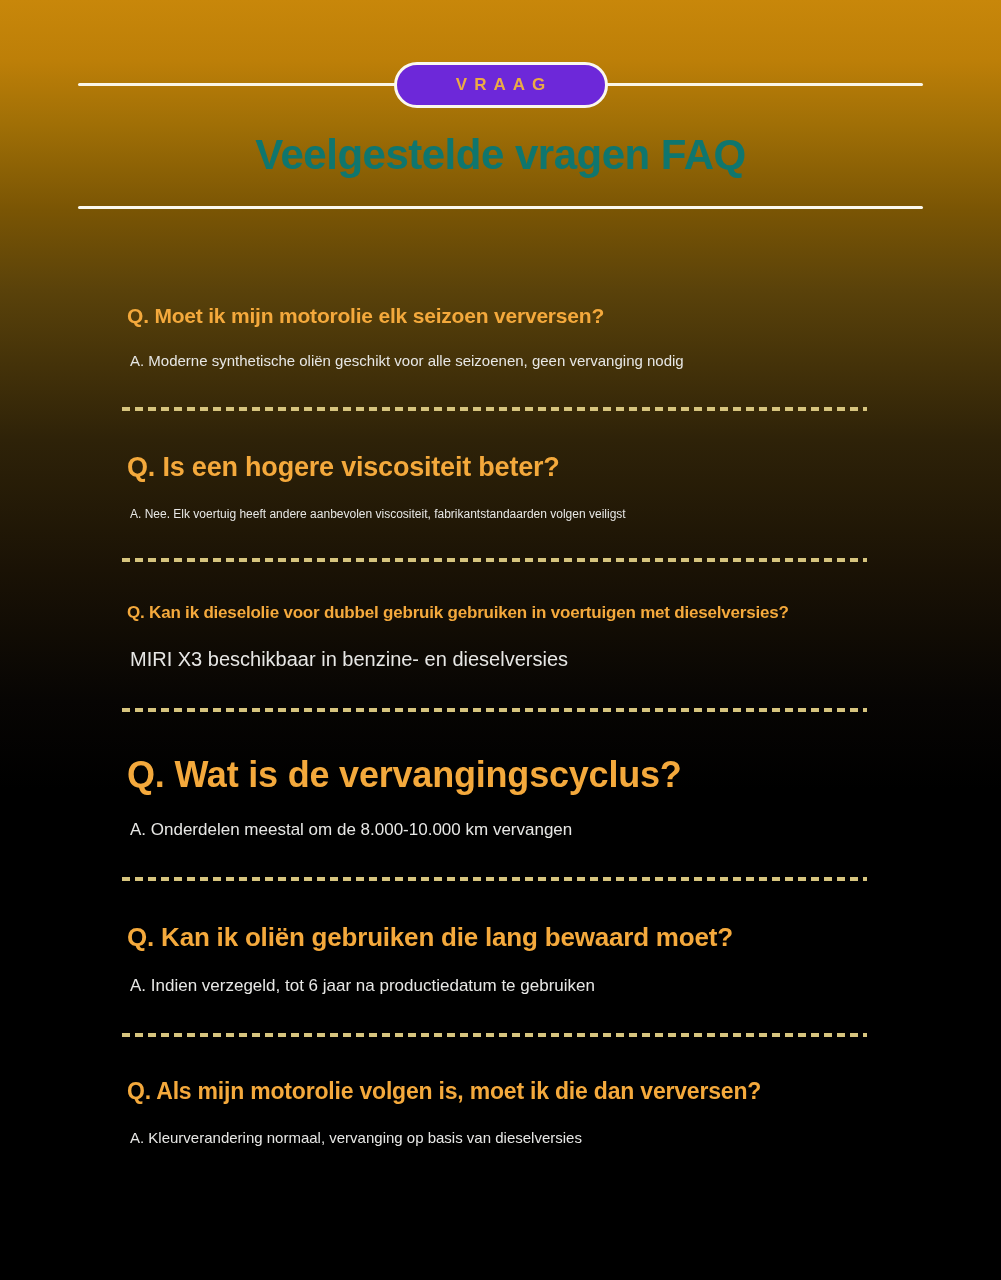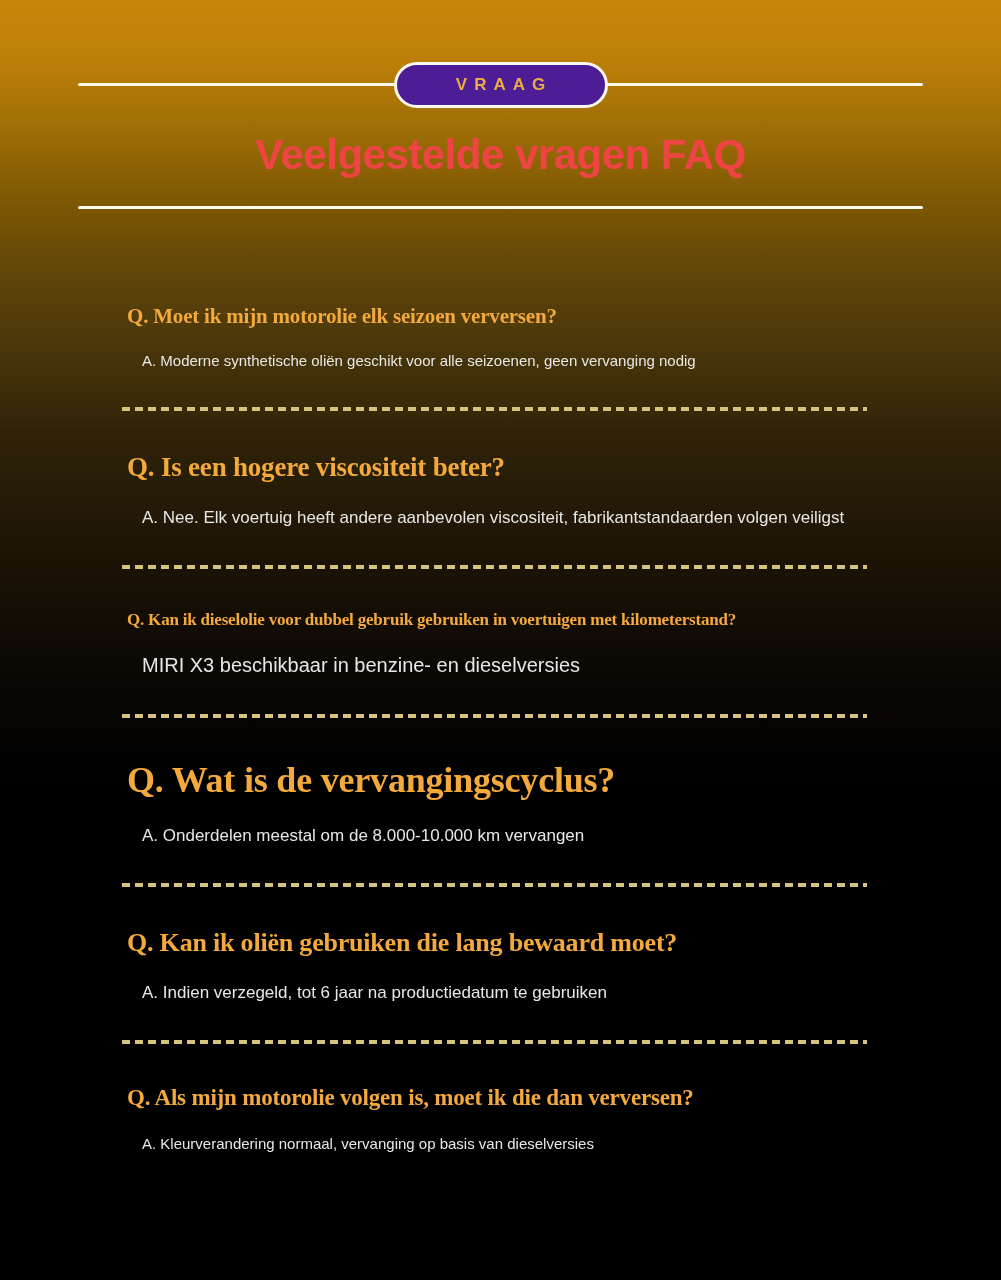--- a/index.html
+++ b/index.html
@@ -37,39 +37,39 @@
     background: #faf6e8;
   }
   .badge {
     position: absolute;
     left: 50%;
     top: 0;
     transform: translateX(-50%);
     width: 214px;
     height: 46px;
     box-sizing: border-box;
-    background: #4c1d95;
+    background: #6d28d9;
     border: 3px solid #fbf8ee;
     border-radius: 26px;
     display: flex;
     align-items: center;
     justify-content: center;
   }
   .badge-label {
     color: #ebab45;
     font-size: 17px;
     font-weight: 700;
     letter-spacing: 7px;
     margin-left: 7px; 
     white-space: nowrap;
   }
   .page-title {
     margin: 24px 0 0 0;
     text-align: center;
-    color: #ef4444;
+    color: #0f766e;
     font-size: 42px;
     line-height: 1.1;
     font-weight: 700;
     letter-spacing: -0.5px;
   }
   .header-line-bottom {
     margin: 28px 78px 0 78px;
     height: 3px;
     border-radius: 2px;
     background: #fbf8ee;
@@ -78,24 +78,23 @@
   
   .faq-list {
     margin: 94px 130px 0 127px;
   }
   .question {
     margin: 0 0 22px 0;
     color: #f4a93c;
     font-weight: 700;
     line-height: 1.25;
     letter-spacing: -0.2px;
-    font-family: Liberation Serif, serif;
   }
   .answer {
-    margin: 0 0 36px 15px;
+    margin: 0 0 36px 3px;
     color: #e7e7e5;
     font-weight: 400;
     line-height: 1.3;
   }
   .dashed-divider {
     height: 4px;
     width: 745px;
     margin: 0 0 40px -5px;
     background: repeating-linear-gradient(90deg,
       #d6c47e 0px, #d6c47e 8px,
@@ -118,26 +117,26 @@
 
 <main class="faq-list" id="faq-list">
   <section class="faq-item">
     <h2 class="question" style="font-size: 21px;">Q. Moet ik mijn motorolie elk seizoen verversen?</h2>
     <p class="answer" style="font-size: 15px;">A. Moderne synthetische oliën geschikt voor alle seizoenen, geen vervanging nodig</p>
     <div class="dashed-divider"></div>
   </section>
 
   <section class="faq-item">
     <h2 class="question" style="font-size: 27px; margin-top: 18px;">Q. Is een hogere viscositeit beter?</h2>
-    <p class="answer" style="font-size: 17px;">A. Nee. Elk voertuig heeft andere aanbevolen viscositeit, fabrikantstandaarden volgen veiligst</p>
+    <p class="answer" style="font-size: 12px;">A. Nee. Elk voertuig heeft andere aanbevolen viscositeit, fabrikantstandaarden volgen veiligst</p>
     <div class="dashed-divider"></div>
   </section>
 
   <section class="faq-item">
-    <h2 class="question" style="font-size: 17px;">Q. Kan ik dieselolie voor dubbel gebruik gebruiken in voertuigen met kilometerstand?</h2>
+    <h2 class="question" style="font-size: 17px;">Q. Kan ik dieselolie voor dubbel gebruik gebruiken in voertuigen met dieselversies?</h2>
     <p class="answer" style="font-size: 20px;">MIRI X3 beschikbaar in benzine- en dieselversies</p>
     <div class="dashed-divider"></div>
   </section>
 
   <section class="faq-item">
     <h2 class="question" style="font-size: 36px;">Q. Wat is de vervangingscyclus?</h2>
     <p class="answer" style="font-size: 17px;">A. Onderdelen meestal om de 8.000-10.000 km vervangen</p>
     <div class="dashed-divider"></div>
   </section>
 

